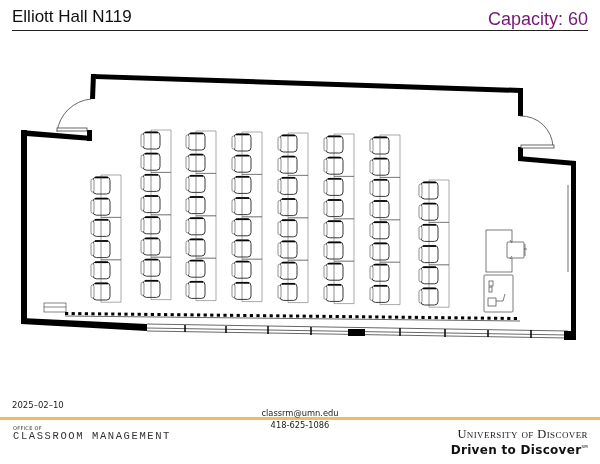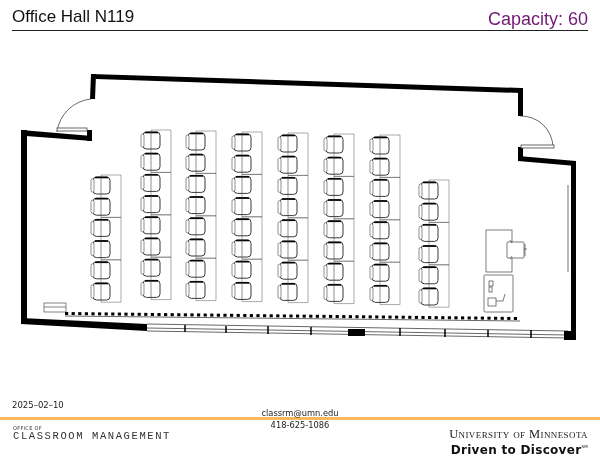--- a/index.html
+++ b/index.html
@@ -17,21 +17,21 @@
   .contact { position:absolute; left:240px; width:120px; top:408px; text-align:center; font-family:"DejaVu Sans", sans-serif; color:#222; }
   .contact div { font-size:8.3px; line-height:11.5px; }
   .umn { position:absolute; right:12px; top:427px; text-align:right; }
   .umn .uni { font-family:"Liberation Serif", serif; font-size:12.5px; letter-spacing:0.4px; color:#222; font-variant:small-caps; }
   .umn .dtd { font-family:"DejaVu Sans", sans-serif; font-weight:bold; font-size:12px; color:#111; margin-top:1px; letter-spacing:0.3px; }
   .umn .dtd sup { font-size:4px; font-weight:normal; vertical-align:6px; }
 </style>
 </head>
 <body>
 
-<div class="title">Office Hall N119</div>
+<div class="title">Elliott Hall N119</div>
 <div class="capacity">Capacity: 60</div>
 <div class="header-rule"></div>
 
 <svg class="plan" width="600" height="464" viewBox="0 0 600 464" xmlns="http://www.w3.org/2000/svg">
 
   <g fill="#000" stroke="none">
 
     <polygon points="91,74 521,88 521,93 96,79"></polygon>
 
     <polygon points="91,74 96,74 95,99 90,99"></polygon>
@@ -603,15 +603,15 @@
   <div class="small">OFFICE OF</div>
   <div class="big">CLASSROOM MANAGEMENT</div>
 </div>
 
 <div class="contact">
   <div>classrm@umn.edu</div>
   <div>418-625-1086</div>
 </div>
 
 <div class="umn">
-  <div class="uni">University of Minnesota</div>
+  <div class="uni">University of Discover</div>
   <div class="dtd"><span>Driven to Discover</span><sup>SM</sup></div>
 </div>
 
 </body></html>

